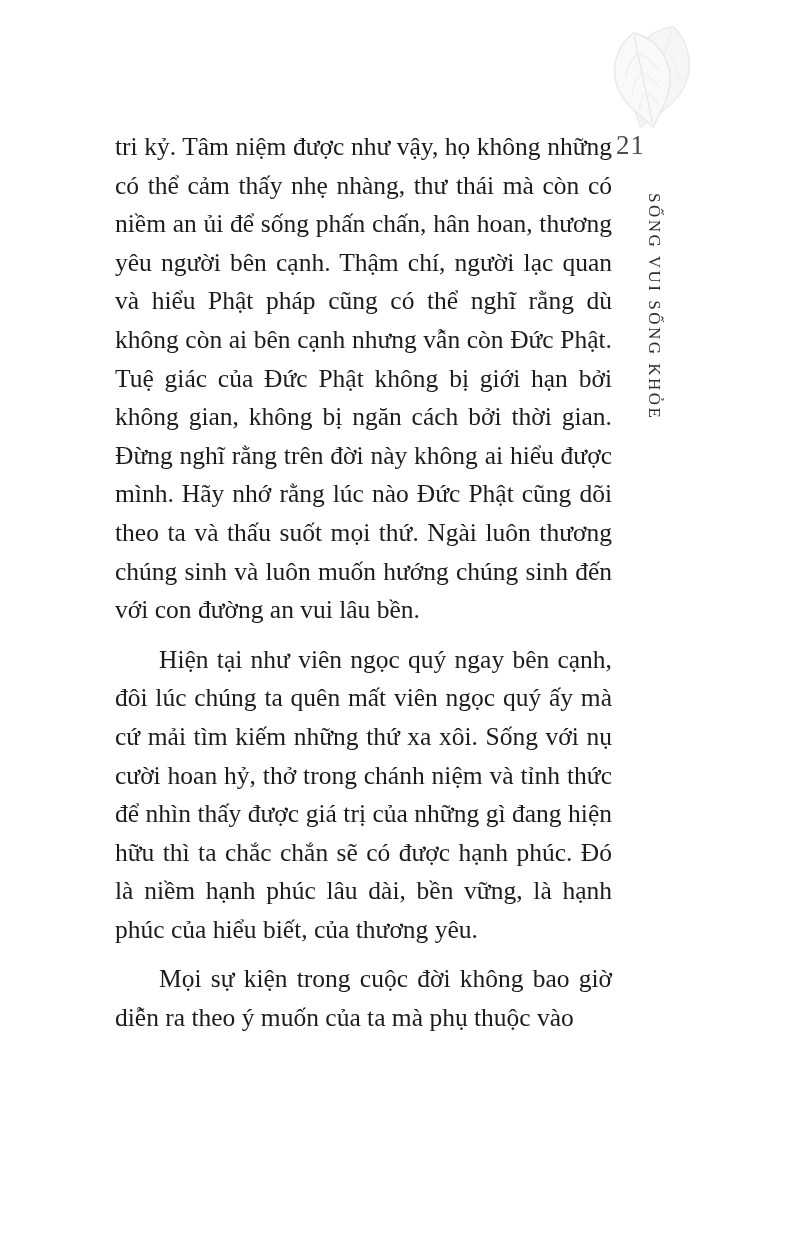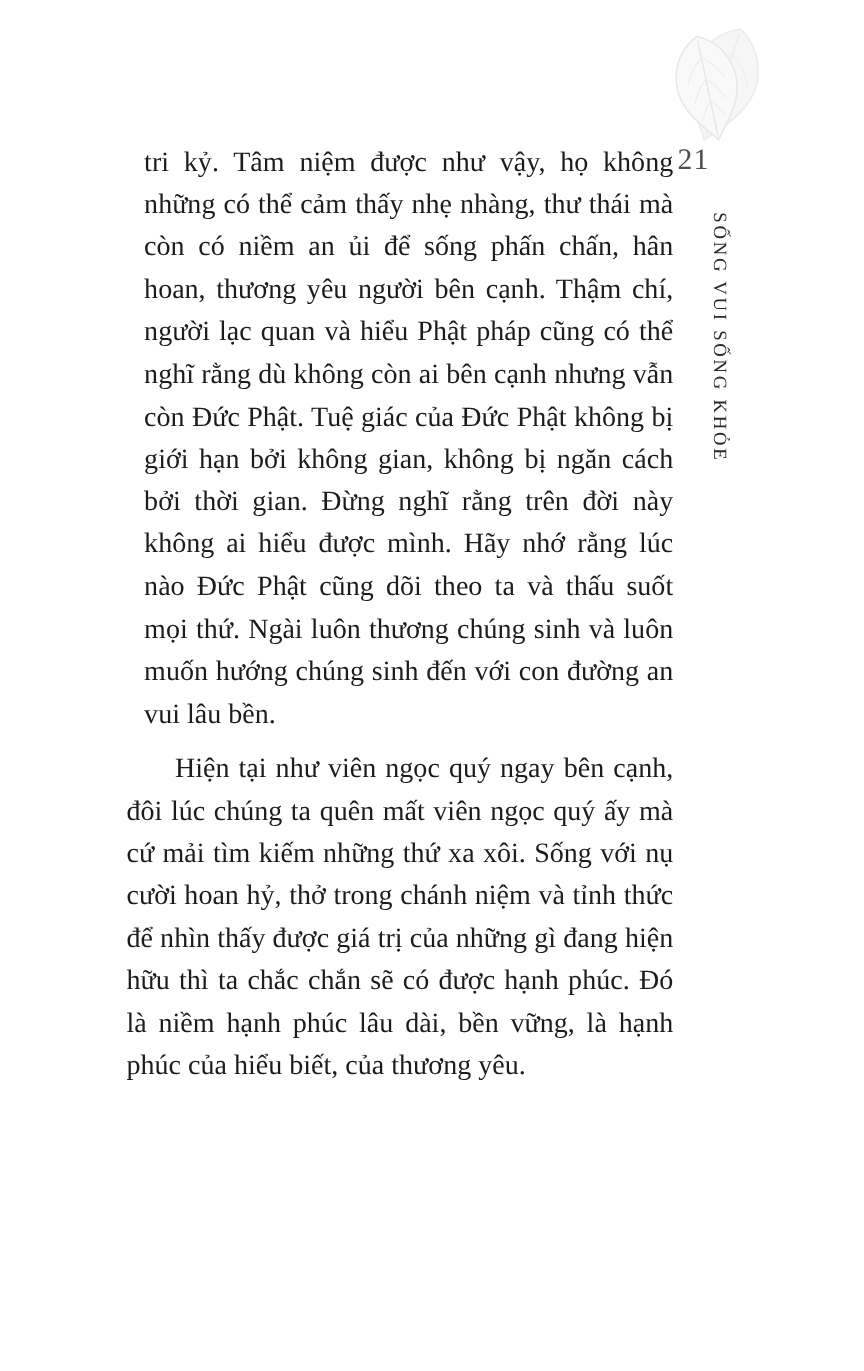--- a/index.html
+++ b/index.html
@@ -60,21 +60,20 @@
   }
   .text-block p {
     margin: 0 0 11px 0;
     font-size: 25.5px;
     line-height: 38.6px;
     text-align: justify;
     text-indent: 44px;
   }
   .text-block p.no-indent {
     text-indent: 0;
-    margin-left: 16px;
   }
 </style>
 </head>
 <body>
 
 <div class="page">
 
   <div class="leaf-watermark">
     <svg width="130" height="125" viewBox="0 0 130 125" xmlns="http://www.w3.org/2000/svg">
 
@@ -92,15 +91,16 @@
     </svg>
   </div>
 
   <div class="page-number">21</div>
 
   <div class="running-title">SỐNG VUI SỐNG KHỎE</div>
 
   <div class="text-block">
     <p class="no-indent">tri kỷ. Tâm niệm được như vậy, họ không những có thể cảm thấy nhẹ nhàng, thư thái mà còn có niềm an ủi để sống phấn chấn, hân hoan, thương yêu người bên cạnh. Thậm chí, người lạc quan và hiểu Phật pháp cũng có thể nghĩ rằng dù không còn ai bên cạnh nhưng vẫn còn Đức Phật. Tuệ giác của Đức Phật không bị giới hạn bởi không gian, không bị ngăn cách bởi thời gian. Đừng nghĩ rằng trên đời này không ai hiểu được mình. Hãy nhớ rằng lúc nào Đức Phật cũng dõi theo ta và thấu suốt mọi thứ. Ngài luôn thương chúng sinh và luôn muốn hướng chúng sinh đến với con đường an vui lâu bền.</p>
     <p>Hiện tại như viên ngọc quý ngay bên cạnh, đôi lúc chúng ta quên mất viên ngọc quý ấy mà cứ mải tìm kiếm những thứ xa xôi. Sống với nụ cười hoan hỷ, thở trong chánh niệm và tỉnh thức để nhìn thấy được giá trị của những gì đang hiện hữu thì ta chắc chắn sẽ có được hạnh phúc. Đó là niềm hạnh phúc lâu dài, bền vững, là hạnh phúc của hiểu biết, của thương yêu.</p>
+    <p>Mọi sự kiện trong cuộc đời không bao giờ diễn ra theo ý muốn của ta mà phụ thuộc vào</p>
   </div>
 
 </div>
 
 </body></html>

